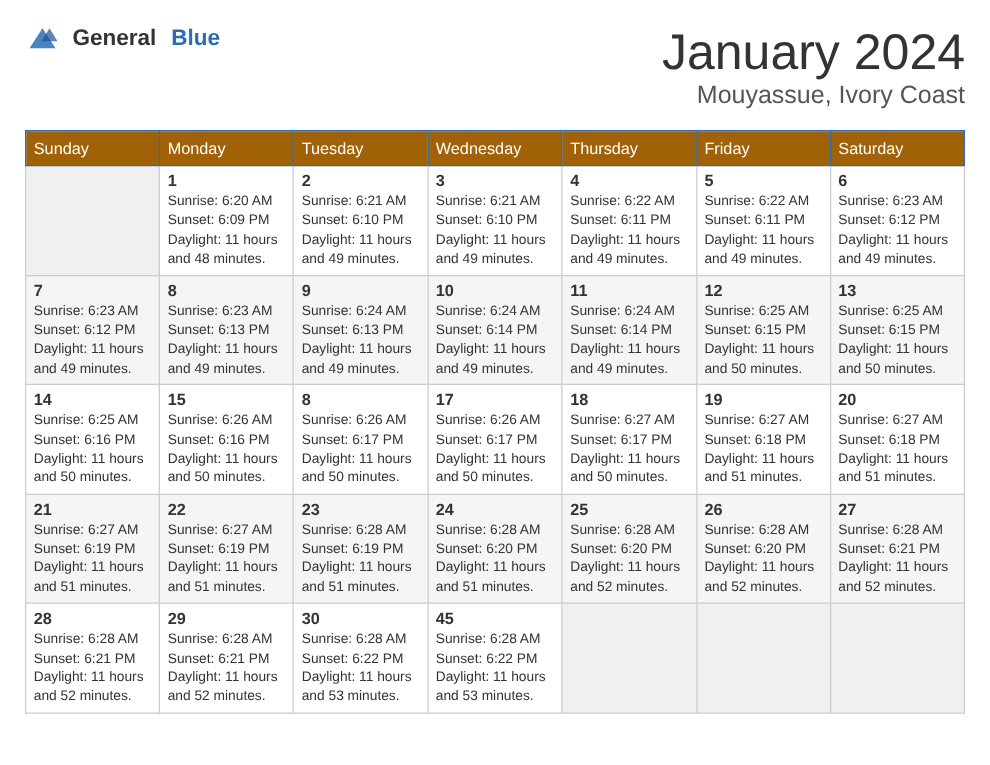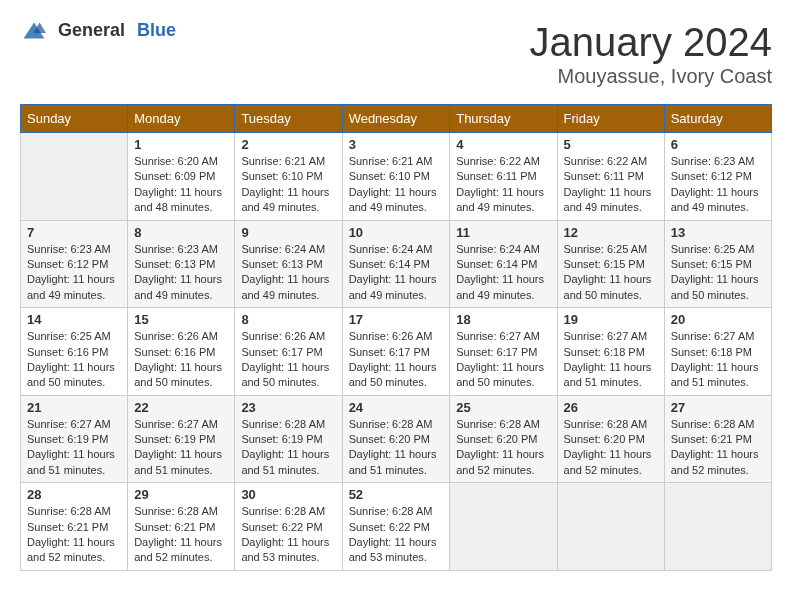--- a/index.html
+++ b/index.html
@@ -250,21 +250,21 @@
         </td>
         <td>
           <span class="day-number">29</span>
           <div class="day-info">Sunrise: 6:28 AM<br>Sunset: 6:21 PM<br>Daylight: 11 hours and 52 minutes.</div>
         </td>
         <td>
           <span class="day-number">30</span>
           <div class="day-info">Sunrise: 6:28 AM<br>Sunset: 6:22 PM<br>Daylight: 11 hours and 53 minutes.</div>
         </td>
         <td>
-          <span class="day-number">52</span>
+          <span class="day-number">45</span>
           <div class="day-info">Sunrise: 6:28 AM<br>Sunset: 6:22 PM<br>Daylight: 11 hours and 53 minutes.</div>
         </td>
         <td class="empty-cell"></td>
         <td class="empty-cell"></td>
         <td class="empty-cell"></td>
       </tr>
     </tbody>
 </table>
 
 </body></html>

